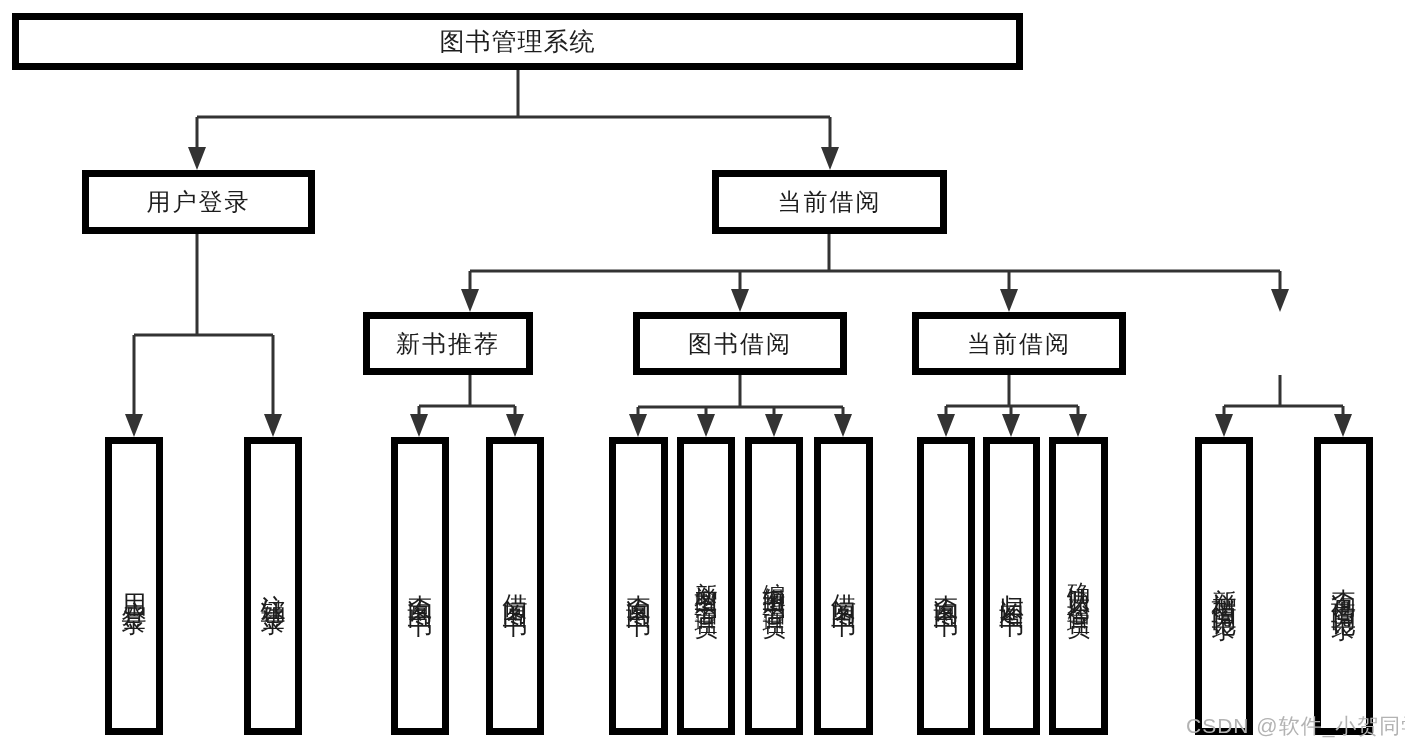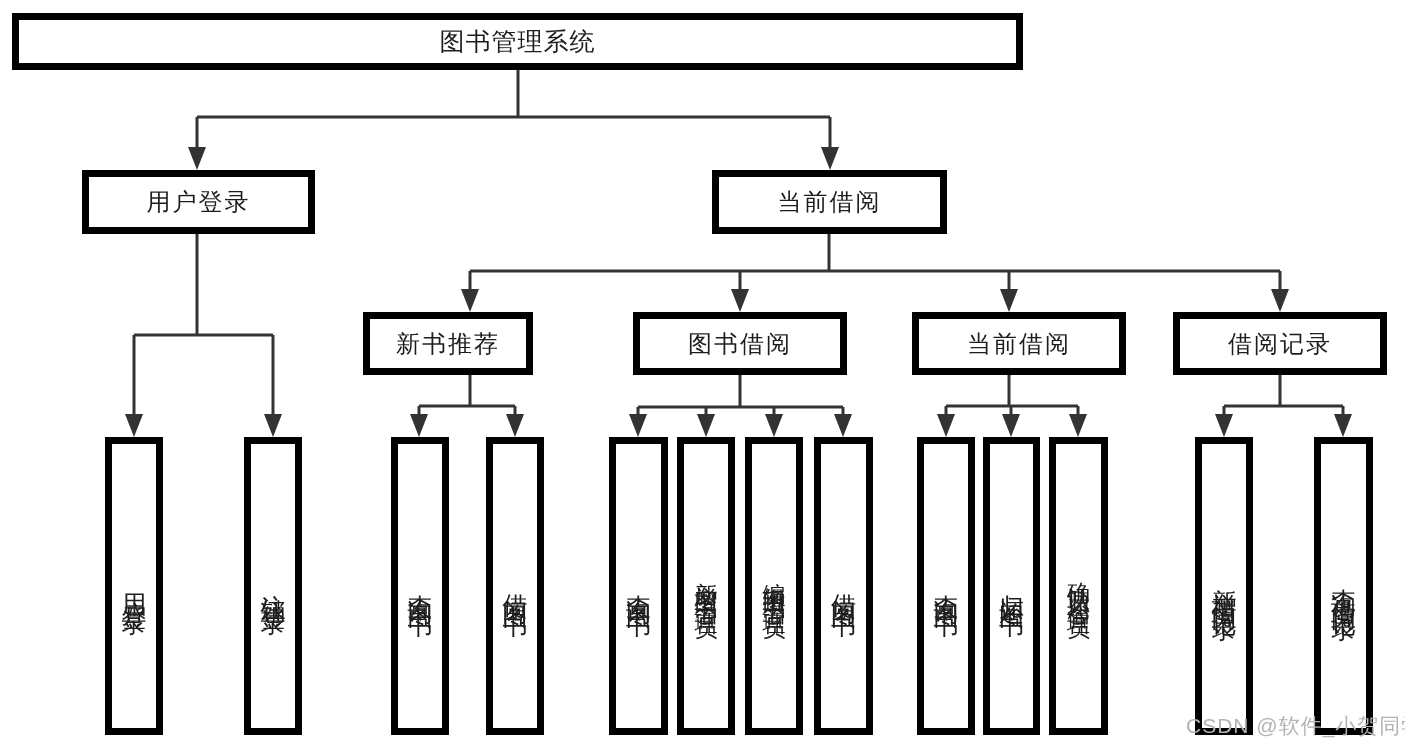--- a/index.html
+++ b/index.html
@@ -62,23 +62,20 @@
 
   <div class="box" style="left:363px;top:312px;width:170px;height:63px;">
     <span class="hlabel">新书推荐</span>
   </div>
   <div class="box" style="left:633px;top:312px;width:214px;height:63px;">
     <span class="hlabel">图书借阅</span>
   </div>
   <div class="box" style="left:902px;top:312px;width:214px;height:63px;margin-left:10px;">
     <span class="hlabel">当前借阅</span>
   </div>
-  <div class="box" style="left:1173px;top:312px;width:214px;height:63px;">
-    <span class="hlabel">借阅记录</span>
-  </div>
 
   <div class="box" style="left:105px;top:437px;width:58px;height:298px;">
     <span class="vlabel">用户登录</span>
   </div>
   <div class="box" style="left:244px;top:437px;width:58px;height:298px;">
     <span class="vlabel">注销登录</span>
   </div>
 
   <div class="box" style="left:391px;top:437px;width:58px;height:298px;">
     <span class="vlabel">查询图书</span>

